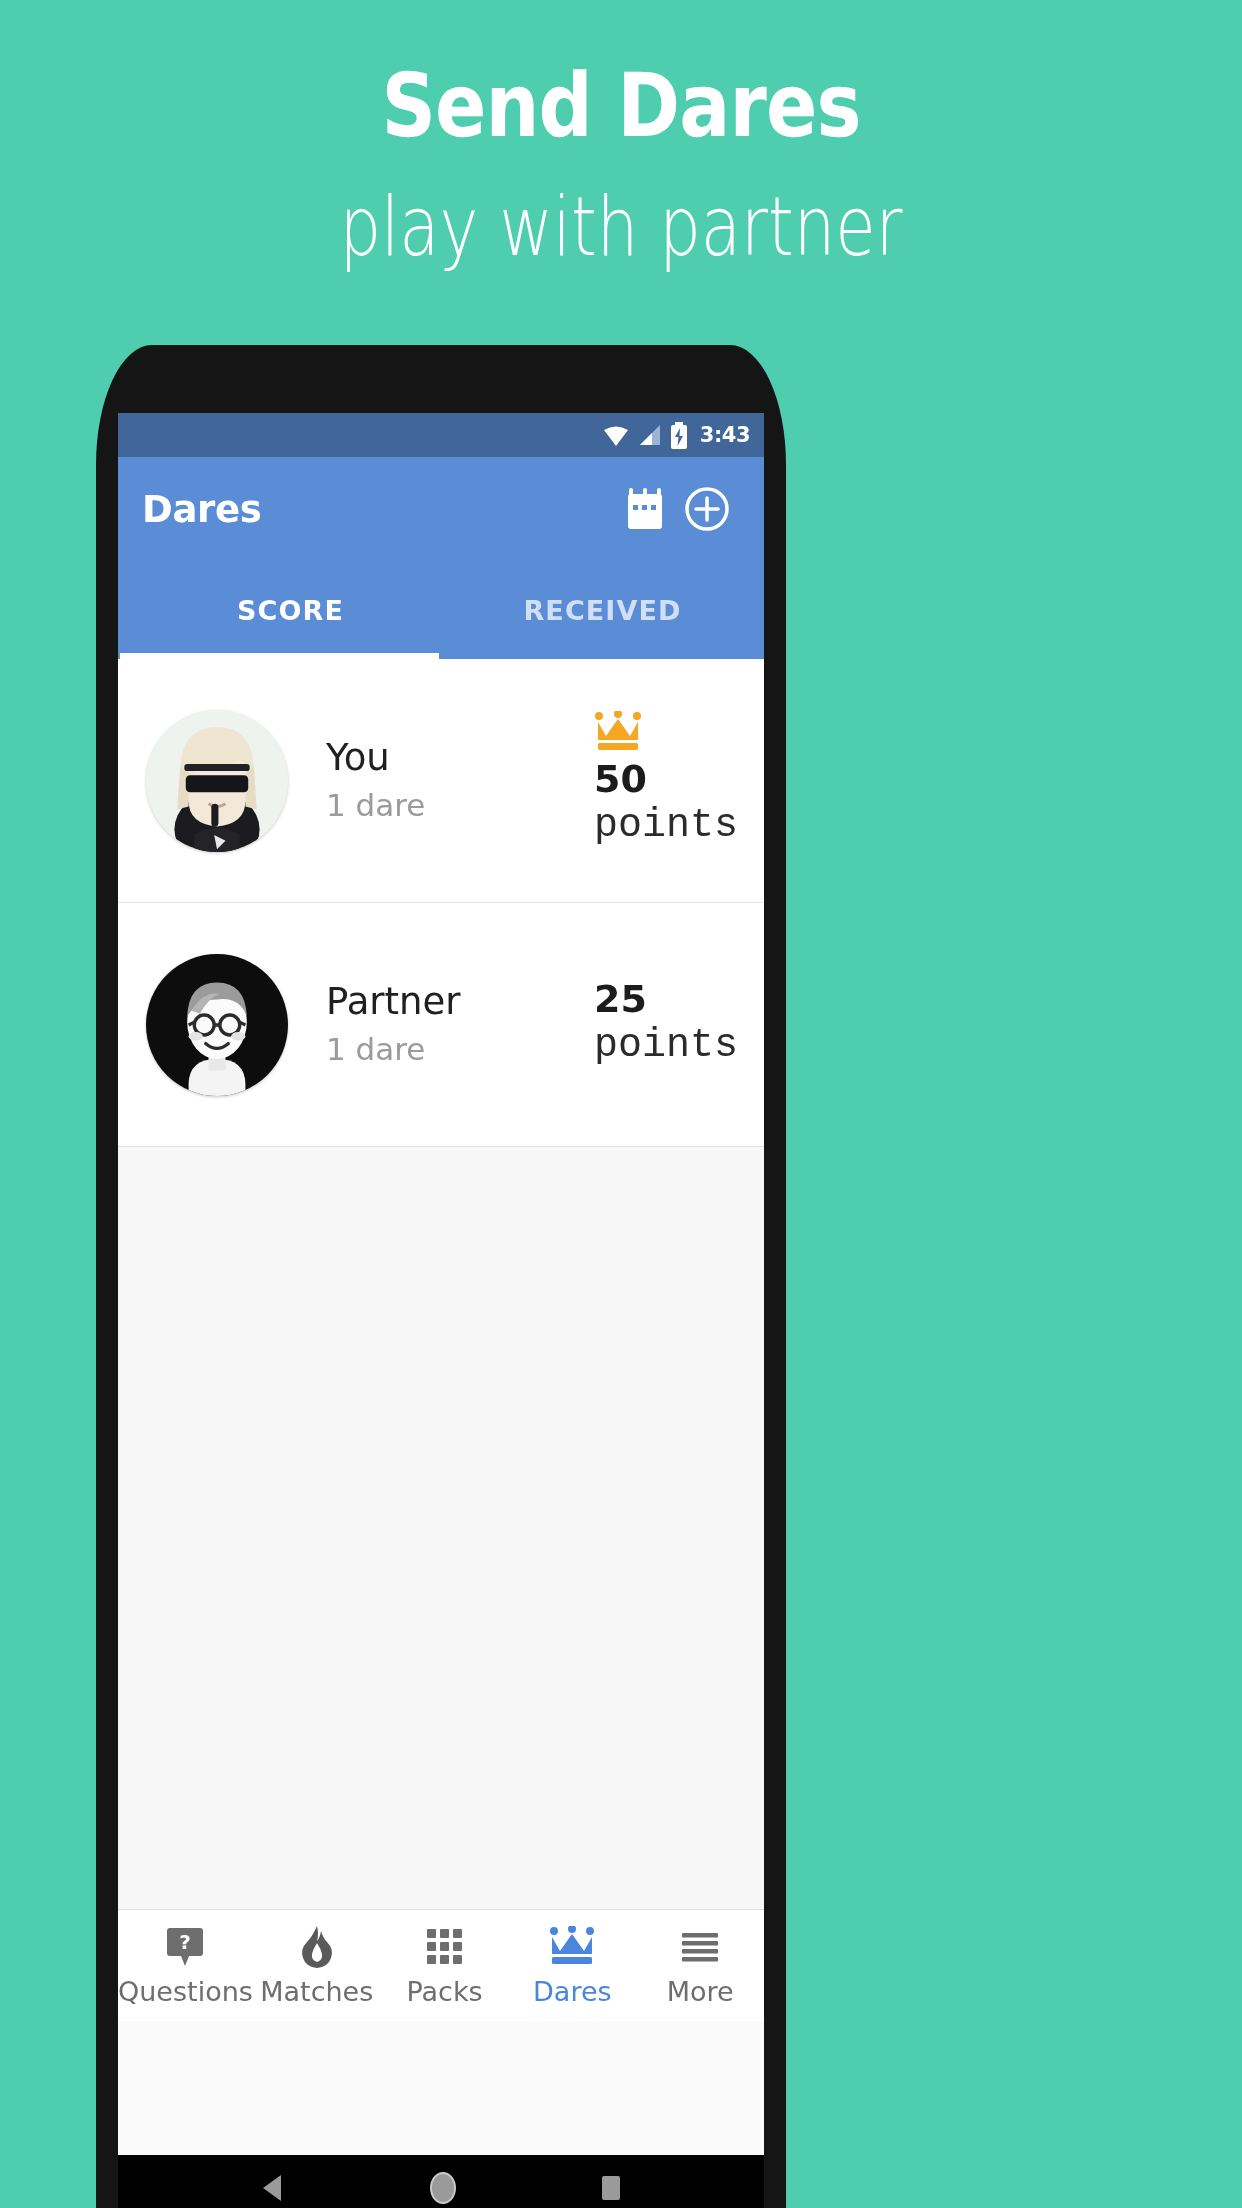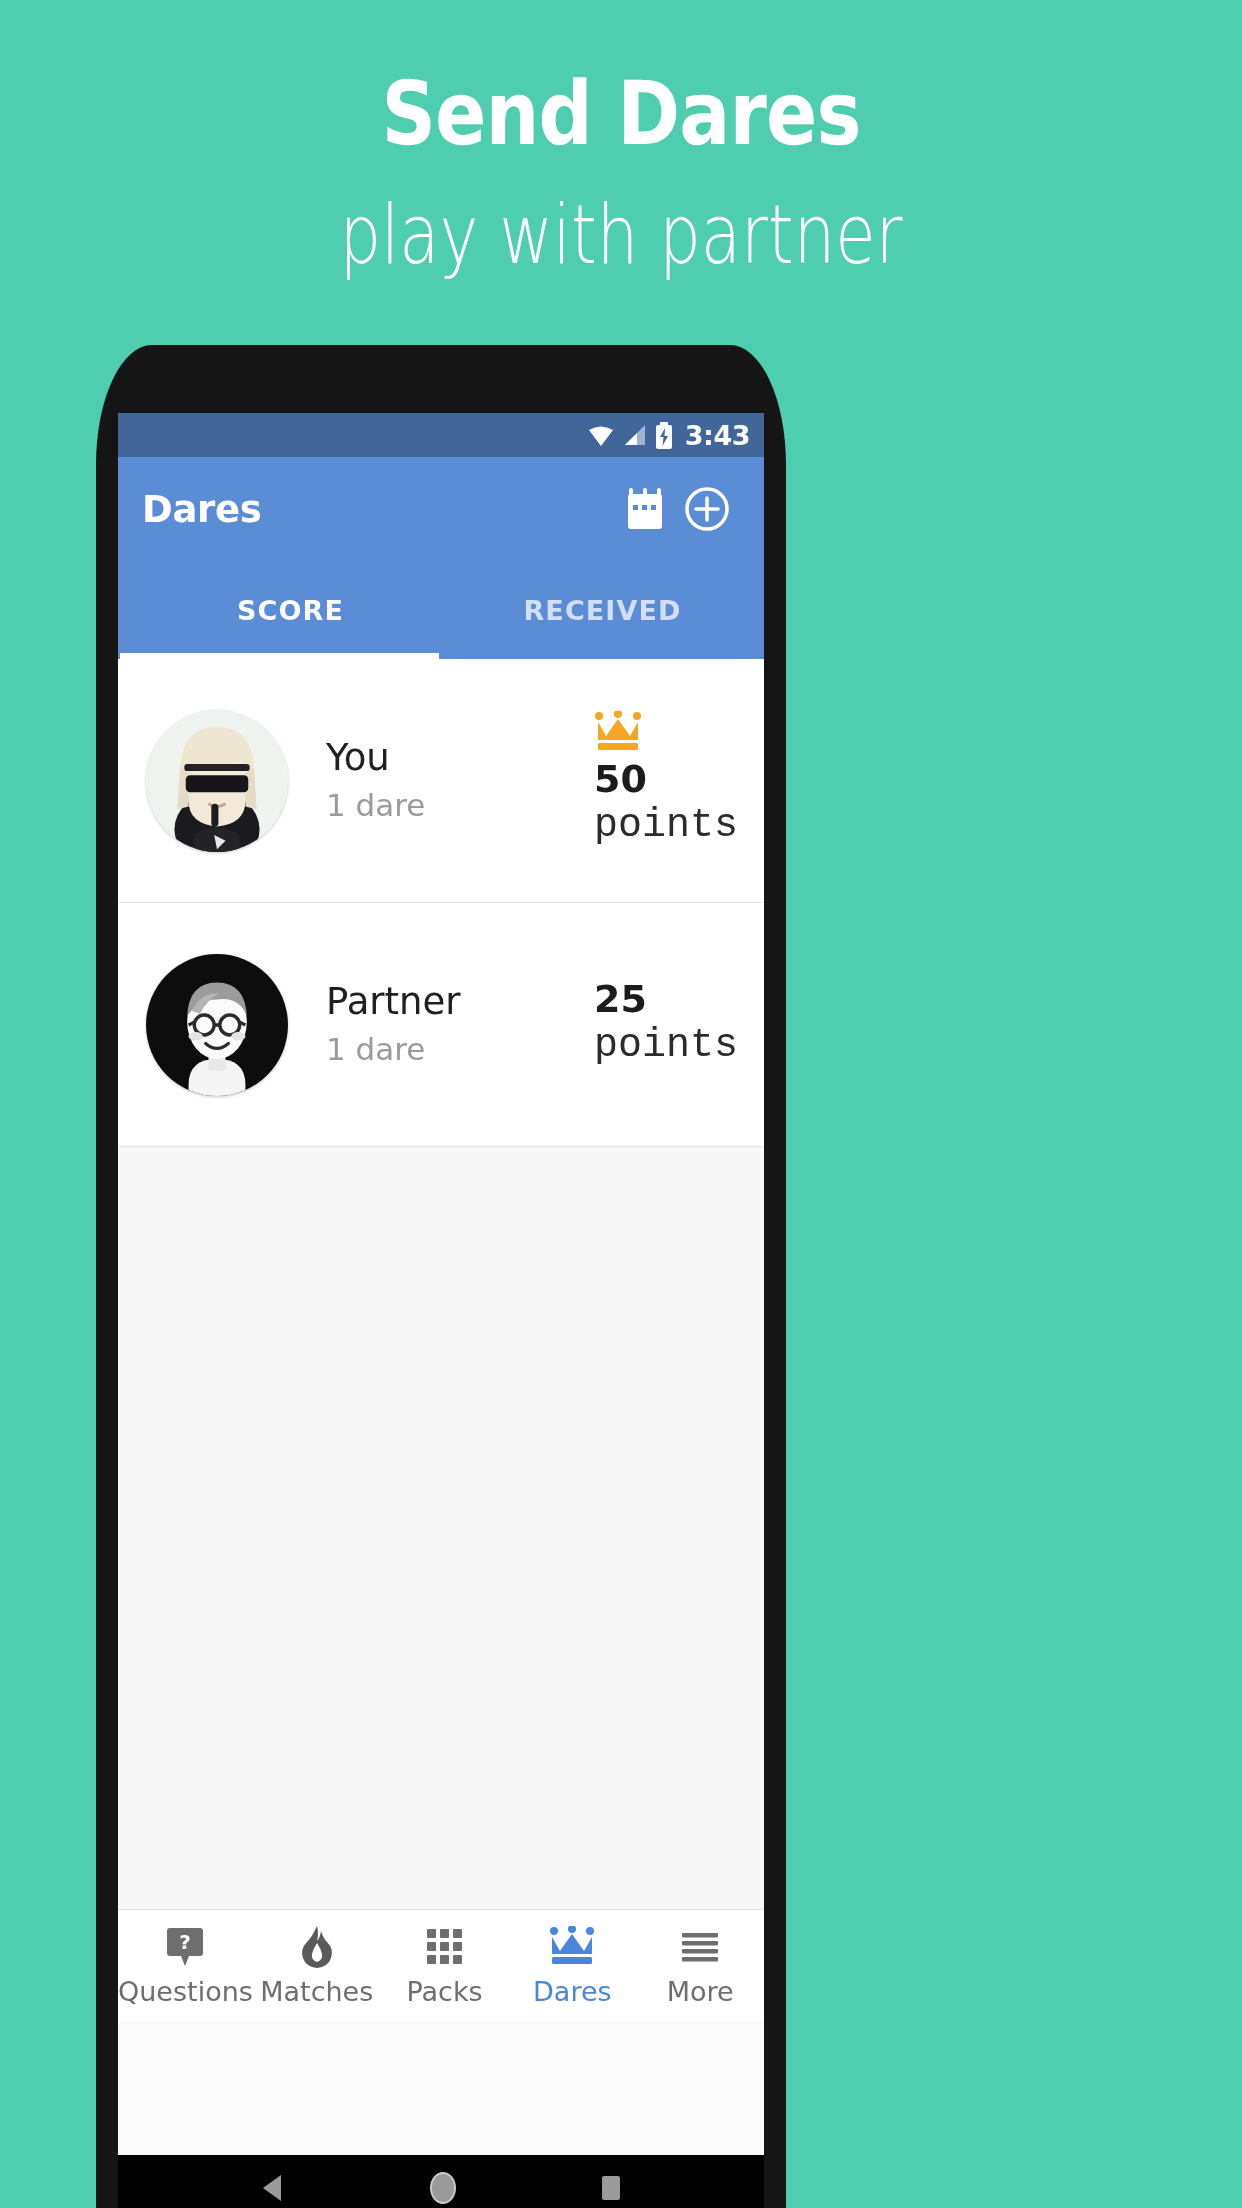--- a/index.html
+++ b/index.html
@@ -12,21 +12,20 @@
     font-family: "Liberation Sans", sans-serif;
     position: relative;
   }
 
   
   .promo {
     width: 100%;
     padding-top: 62px;
     text-align: center;
     color: #ffffff;
-    margin-top: 8px;
   }
   .promo-title {
     font-family: "DejaVu Sans", sans-serif;
     font-size: 88px;
     font-weight: bold;
     line-height: 1.0;
     letter-spacing: -1px;
     text-rendering: geometricPrecision;
     transform: scaleX(0.86);
   }
@@ -70,21 +69,21 @@
     background: #41679a;
     display: flex;
     align-items: center;
     justify-content: flex-end;
     padding-right: 14px;
     gap: 8px;
   }
   .sb-icon { display: flex; align-items: center; }
   .sb-time {
     color: #ffffff;
-    font-size: 27px;
+    font-size: 21px;
     font-weight: bold;
     font-family: "DejaVu Sans", sans-serif;
     letter-spacing: -0.5px;
     margin-left: 4px;
   }
 
   
   .appbar {
     height: 104px;
     background: #5b8dd6;

